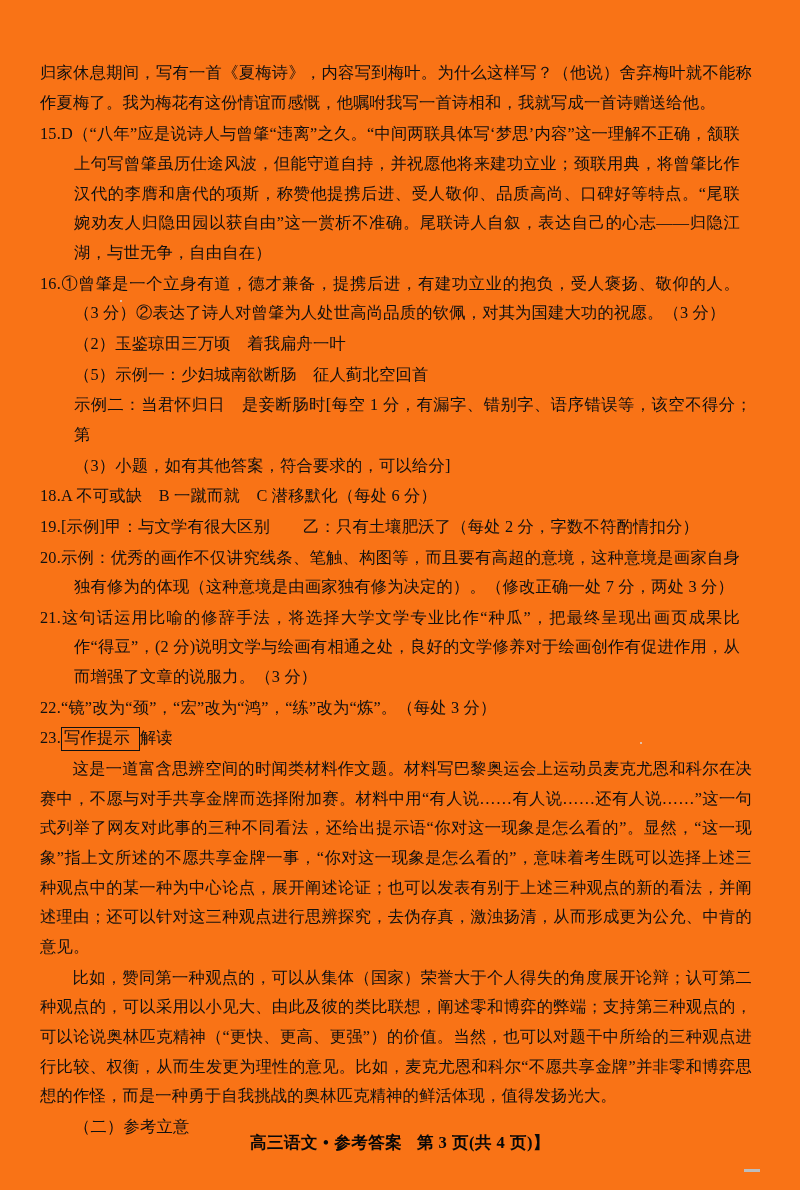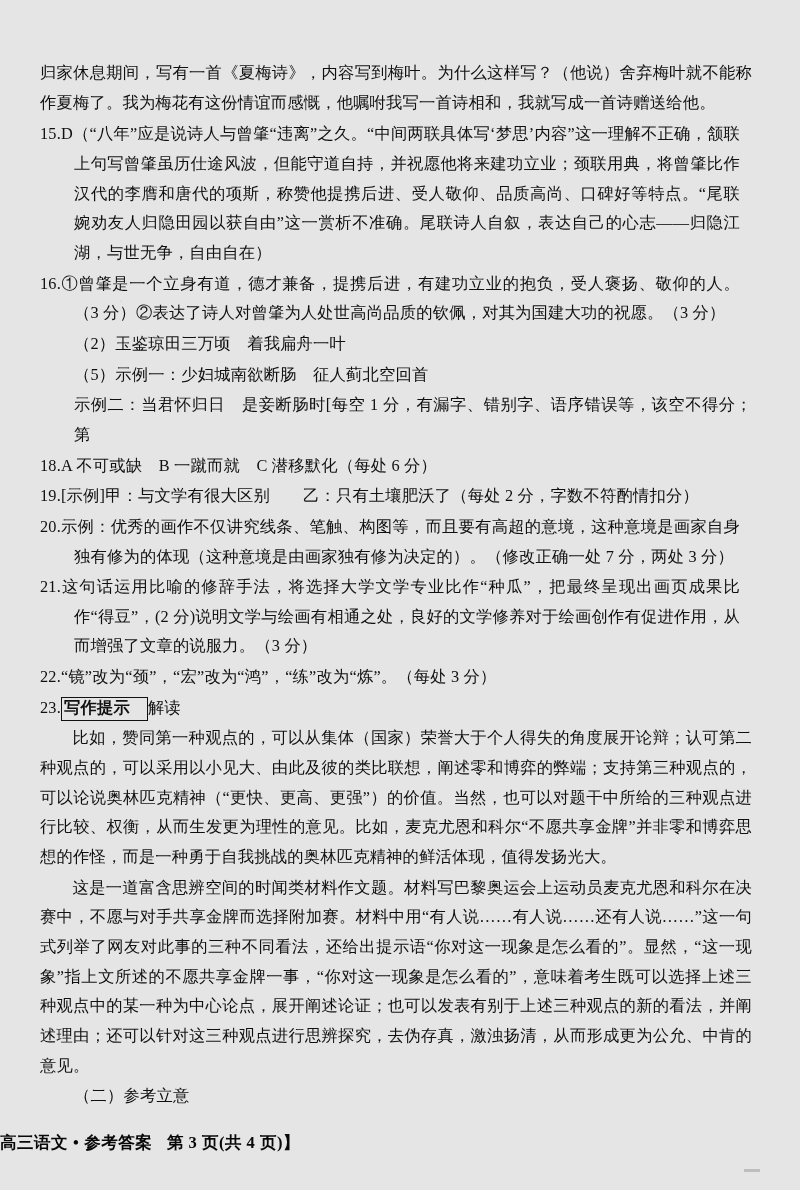--- a/index.html
+++ b/index.html
@@ -14,21 +14,21 @@
     color: #000000;
     position: relative;
     overflow: hidden;
   }
   .page {
     position: relative;
     width: 800px;
     height: 1190px;
     box-sizing: border-box;
     padding: 58px 48px 0 40px;
-    background: #e5e5e5;
+    background: #f97316;
   }
   .doc {
     font-size: 16.3px;
     line-height: 1.82;
     letter-spacing: 0.2px;
     text-align: justify;
     color: #101010;
   }
   .para {
     margin: 0 0 1px 0;
@@ -46,30 +46,31 @@
   }
   .first-block {
     margin: 0 0 2px 0;
     padding-left: 0;
   }
   .indent2 {
     text-indent: 2em;
   }
   .boxed {
     border: 1px solid #111;
-    padding: 0 17px 1px 2px;
-    font-weight: bold;
+    padding: 0 9px 1px 2px;
+    font-weight: normal;
     display: inline-block;
     line-height: 1.28;
   }
   .footer {
     position: absolute;
     left: 0;
     right: 0;
     bottom: 36px;
+    text-align: center;
     font-size: 16.5px;
     font-weight: bold;
     letter-spacing: 0.5px;
     color: #080808;
   }
   .footer .sep {
     margin: 0 5px;
   }
   .corner-mark {
     position: absolute;
@@ -93,37 +94,38 @@
 
     <p class="para first-block">归家休息期间，写有一首《夏梅诗》，内容写到梅叶。为什么这样写？（他说）舍弃梅叶就不能称作夏梅了。我为梅花有这份情谊而感慨，他嘱咐我写一首诗相和，我就写成一首诗赠送给他。</p>
 
     <p class="item">15.D（“八年”应是说诗人与曾肇“违离”之久。“中间两联具体写‘梦思’内容”这一理解不正确，颔联上句写曾肇虽历仕途风波，但能守道自持，并祝愿他将来建功立业；颈联用典，将曾肇比作汉代的李膺和唐代的项斯，称赞他提携后进、受人敬仰、品质高尚、口碑好等特点。“尾联婉劝友人归隐田园以获自由”这一赏析不准确。尾联诗人自叙，表达自己的心志——归隐江湖，与世无争，自由自在）</p>
 
     <p class="item">16.①曾肇是一个立身有道，德才兼备，提携后进，有建功立业的抱负，受人褒扬、敬仰的人。（3 分）②表达了诗人对曾肇为人处世高尚品质的钦佩，对其为国建大功的祝愿。（3 分）</p>
 
     <p class="plain-indent">（2）玉鉴琼田三万顷　着我扁舟一叶</p>
     <p class="plain-indent">（5）示例一：少妇城南欲断肠　征人蓟北空回首</p>
     <p class="plain-indent">示例二：当君怀归日　是妾断肠时[每空 1 分，有漏字、错别字、语序错误等，该空不得分；第</p>
+    <p class="plain-indent">（3）小题，如有其他答案，符合要求的，可以给分]</p>
 
     <p class="item">18.A 不可或缺　B 一蹴而就　C 潜移默化（每处 6 分）</p>
 
     <p class="item">19.[示例]甲：与文学有很大区别　　乙：只有土壤肥沃了（每处 2 分，字数不符酌情扣分）</p>
 
     <p class="item">20.示例：优秀的画作不仅讲究线条、笔触、构图等，而且要有高超的意境，这种意境是画家自身独有修为的体现（这种意境是由画家独有修为决定的）。（修改正确一处 7 分，两处 3 分）</p>
 
     <p class="item">21.这句话运用比喻的修辞手法，将选择大学文学专业比作“种瓜”，把最终呈现出画页成果比作“得豆”，(2 分)说明文学与绘画有相通之处，良好的文学修养对于绘画创作有促进作用，从而增强了文章的说服力。（3 分）</p>
 
     <p class="item">22.“镜”改为“颈”，“宏”改为“鸿”，“练”改为“炼”。（每处 3 分）</p>
 
     <p class="para">
       <span>23.</span><span class="boxed">写作提示</span><span>解读</span>
     </p>
 
+    <p class="para indent2">这是一道富含思辨空间的时闻类材料作文题。材料写巴黎奥运会上运动员麦克尤恩和科尔在决赛中，不愿与对手共享金牌而选择附加赛。材料中用“有人说……有人说……还有人说……”这一句式列举了网友对此事的三种不同看法，还给出提示语“你对这一现象是怎么看的”。显然，“这一现象”指上文所述的不愿共享金牌一事，“你对这一现象是怎么看的”，意味着考生既可以选择上述三种观点中的某一种为中心论点，展开阐述论证；也可以发表有别于上述三种观点的新的看法，并阐述理由；还可以针对这三种观点进行思辨探究，去伪存真，激浊扬清，从而形成更为公允、中肯的意见。</p>
     <p class="para indent2">比如，赞同第一种观点的，可以从集体（国家）荣誉大于个人得失的角度展开论辩；认可第二种观点的，可以采用以小见大、由此及彼的类比联想，阐述零和博弈的弊端；支持第三种观点的，可以论说奥林匹克精神（“更快、更高、更强”）的价值。当然，也可以对题干中所给的三种观点进行比较、权衡，从而生发更为理性的意见。比如，麦克尤恩和科尔“不愿共享金牌”并非零和博弈思想的作怪，而是一种勇于自我挑战的奥林匹克精神的鲜活体现，值得发扬光大。</p>
-    <p class="para indent2">这是一道富含思辨空间的时闻类材料作文题。材料写巴黎奥运会上运动员麦克尤恩和科尔在决赛中，不愿与对手共享金牌而选择附加赛。材料中用“有人说……有人说……还有人说……”这一句式列举了网友对此事的三种不同看法，还给出提示语“你对这一现象是怎么看的”。显然，“这一现象”指上文所述的不愿共享金牌一事，“你对这一现象是怎么看的”，意味着考生既可以选择上述三种观点中的某一种为中心论点，展开阐述论证；也可以发表有别于上述三种观点的新的看法，并阐述理由；还可以针对这三种观点进行思辨探究，去伪存真，激浊扬清，从而形成更为公允、中肯的意见。</p>
 
     <p class="plain-indent">（二）参考立意</p>
 
   </div>
 
   <div class="footer">
     <span>高三语文</span><span class="sep">•</span><span>参考答案</span><span class="sep"> </span><span>第 3 页(共 4 页)</span><span>】</span>
   </div>
 
   <div class="corner-mark"></div>

